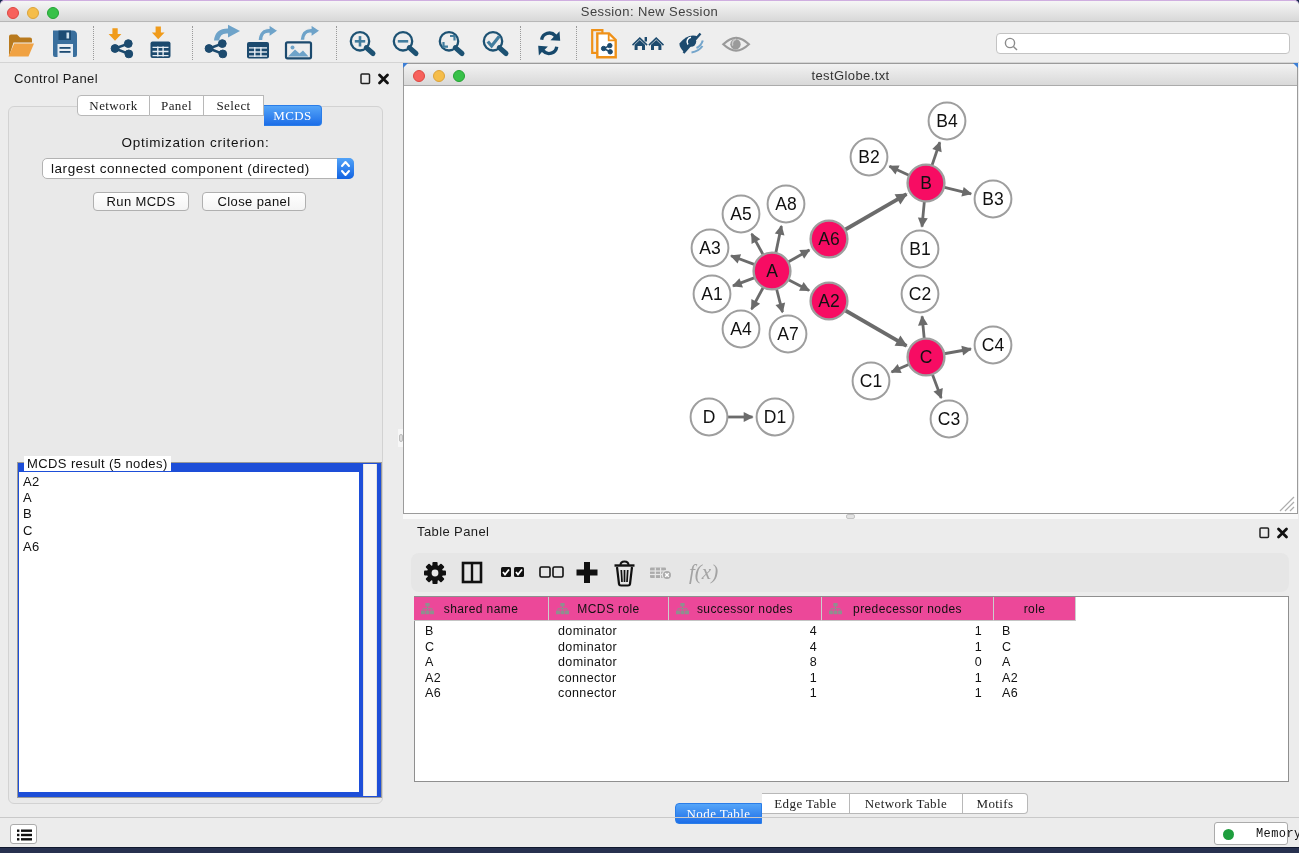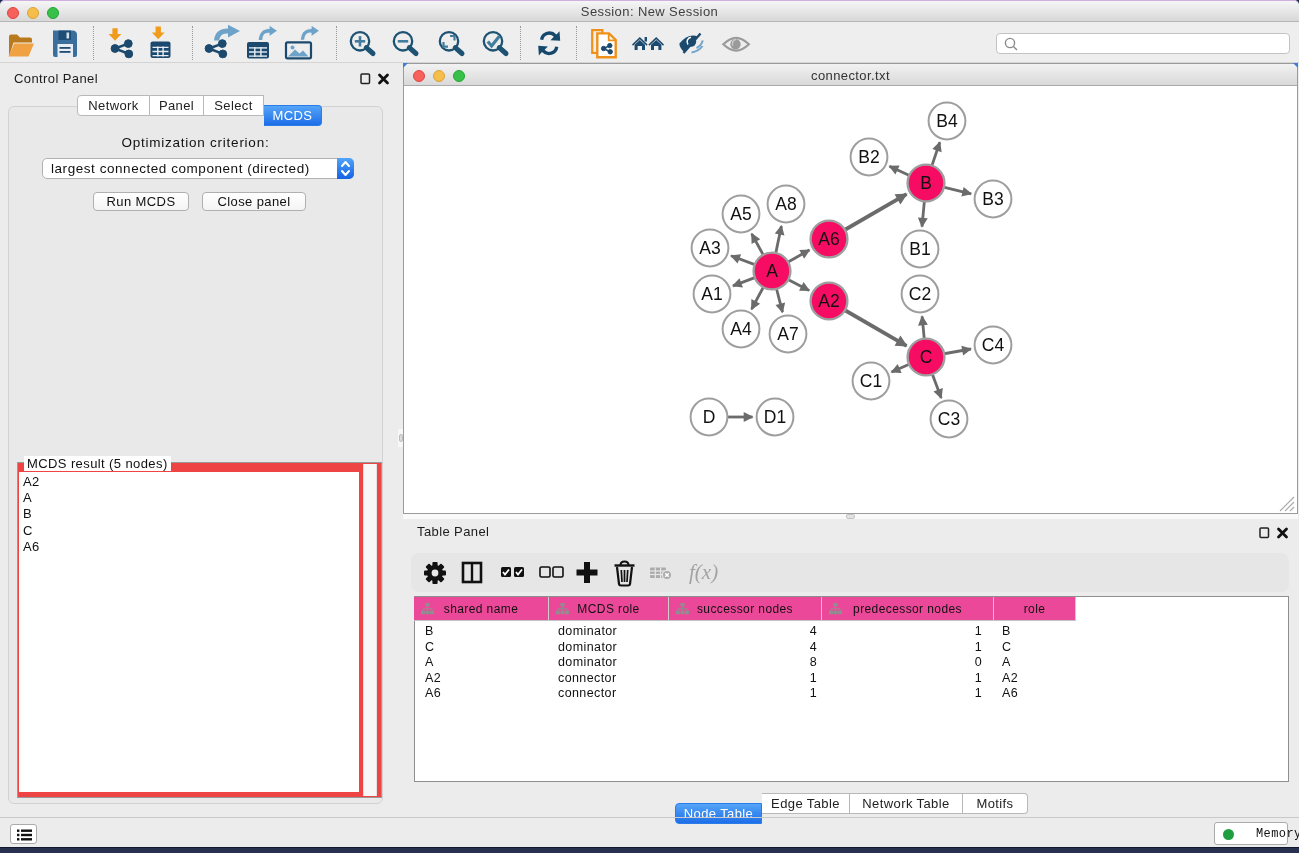--- a/index.html
+++ b/index.html
@@ -15,33 +15,33 @@
 #titlebar .t2 { left:27px; background:#f5bd4a; border:0.5px solid #dca339; }
 #titlebar .t3 { left:47px; background:#38c149; border:0.5px solid #24a334; }
 #titlebar .title { position:absolute; top:3px; width:100%; text-align:center; font-size:13px; color:#404040; }
 
 #toolbar { position:absolute; left:0; top:23px; width:1299px; height:40px; background:#eeeeee; border-bottom:1px solid #d4d4d4; }
 .tsep { position:absolute; top:3px; height:34px; width:0; border-left:1px dotted #9a9a9a; }
 #search { position:absolute; left:996px; top:10px; width:294px; height:21px; background:#fff; border:1px solid #c3c3c3; border-radius:4px; }
 
 #cp-title { position:absolute; left:14px; top:71px; font-size:13px; color:#1c1c1c; }
 #cp-box { position:absolute; left:8px; top:106px; width:375px; height:698px; background:#e9e9e9; border:1px solid #d2d2d2; border-radius:6px; }
-.tabrow { position:absolute; display:flex; }
+.tabrow { position:absolute; display:flex;font-family:Liberation Serif, serif; }
 .tab { height:21px; line-height:20px; background:#fff; border:1px solid #b8b8b8; border-left:none; font-size:13px; color:#222; text-align:center; }
 .tab.first { border-left:1px solid #b8b8b8; border-radius:4px 0 0 4px; }
 .tab.last { border-radius:0 4px 4px 0; }
 .tab.sel { background:linear-gradient(#55a5f8,#1d6ee8); color:#fff; border-color:#2a7de8;margin-top:10px; }
 #cp-tabs { left:77px; top:95px; }
 #opt-label { position:absolute; left:0; top:135px; width:391px; text-align:center; font-size:13.5px; color:#111; letter-spacing:0.75px !important; }
 #dropdown { position:absolute; left:42px; top:158px; width:312px; height:21px; background:#fff; border:1px solid #b2b2b2; border-radius:5px; font-size:13.5px; color:#111; line-height:19px; padding-left:8px; letter-spacing:0.55px !important; }
 #dropdown .stepper { position:absolute; right:-1px; top:-1px; width:17px; height:21px; background:linear-gradient(#52a3f8,#1263e2); border-radius:0 5px 5px 0; }
 .btn { position:absolute; height:19px; background:linear-gradient(#ffffff,#f4f4f4); border:1px solid #b0b0b0; border-radius:4px; font-size:13px; color:#111; text-align:center; line-height:17px; }
 #btn-run { left:93px; top:192px; width:96px; }
 #btn-close { left:202px; top:192px; width:104px; }
-#fieldset { position:absolute; left:17px; top:462px; width:365px; height:336px; border:1px solid #9a9a9a; background:#ef4444; }
+#fieldset { position:absolute; left:17px; top:462px; width:365px; height:336px; border:1px solid #9a9a9a; background:#1d4ed8; }
 #fieldset .legend { position:absolute; left:6px; top:-7px; background:#ffffff; padding:0 3px; font-size:13px; color:#111; }
 #mcds-list { position:absolute; left:1px; top:9px; width:340px; height:320px; background:#fff; font-size:13px; color:#111; padding:2px 0 0 4px; line-height:16.2px; }
 #mcds-scroll { position:absolute; right:4px; top:1px; width:14px; height:332px; background:#f7f7f7; border-left:1px solid #e3e3e3; border-right:1px solid #e3e3e3; }
 
 #netwin { position:absolute; left:403px; top:63px; width:895px; height:451px; background:#fff; border:1px solid #9b9b9b; }
 #netwin .wtitle { position:absolute; left:0; top:0; width:100%; height:22px; background:linear-gradient(#f2f2f2,#d9d9d9); border-bottom:1px solid #ababab; }
 #netwin .wtitle .t1 { left:9px; background:#f7615c; border:0.5px solid #dd4741; }
 #netwin .wtitle .t2 { left:29px; background:#f5bd4a; border:0.5px solid #dca339; }
 #netwin .wtitle .t3 { left:49px; background:#38c149; border:0.5px solid #24a334; }
 #netwin .wtitle .wt { position:absolute; top:4px; width:100%; text-align:center; font-size:13px; color:#333; }
@@ -255,21 +255,21 @@
     <div class="legend">MCDS result (5 nodes)</div>
     <div id="mcds-list">A2<br>A<br>B<br>C<br>A6</div>
     <div id="mcds-scroll"></div>
   </div>
 
   <div id="netwin">
     <div class="wtitle">
       <div class="tl t1"></div>
         <div class="tl t2"></div>
         <div class="tl t3"></div>
-      <div class="wt">connector.txt</div>
+      <div class="wt">testGlobe.txt</div>
     </div>
     <svg id="graph" width="893" height="426" viewBox="404 86 893 426">
       <defs>
         <marker id="arr" viewBox="0 0 10 10" refX="8.5" refY="5" markerWidth="11" markerHeight="11" markerUnits="userSpaceOnUse" orient="auto">
           <path d="M0.5,0.5 L9.5,5 L0.5,9.5 z" fill="#6b6b6b"></path>
         </marker>
         <marker id="arrbig" viewBox="0 0 10 10" refX="8.5" refY="5" markerWidth="13" markerHeight="13" markerUnits="userSpaceOnUse" orient="auto">
           <path d="M0.5,0.5 L9.5,5 L0.5,9.5 z" fill="#6b6b6b"></path>
         </marker>
       </defs>

